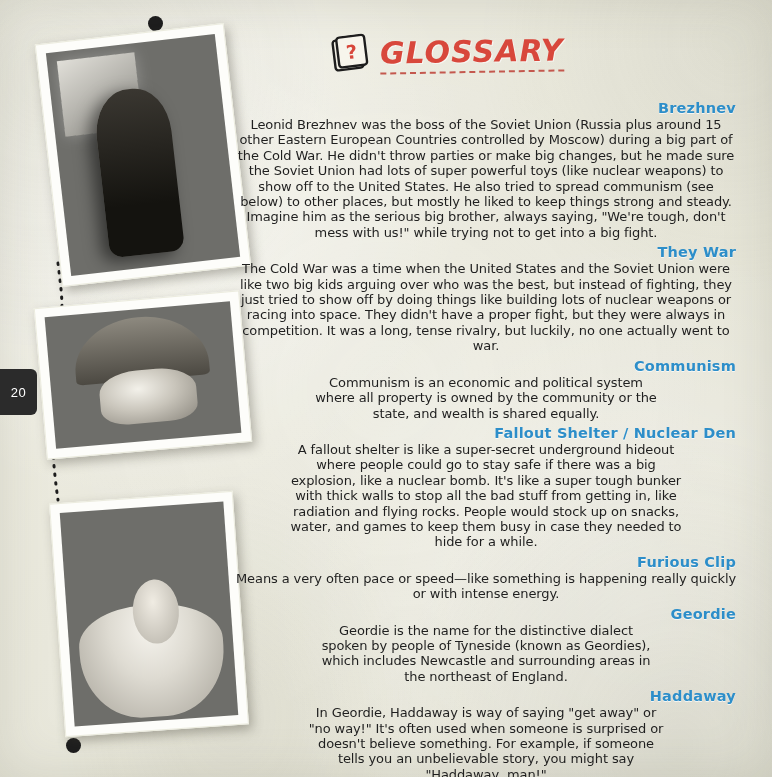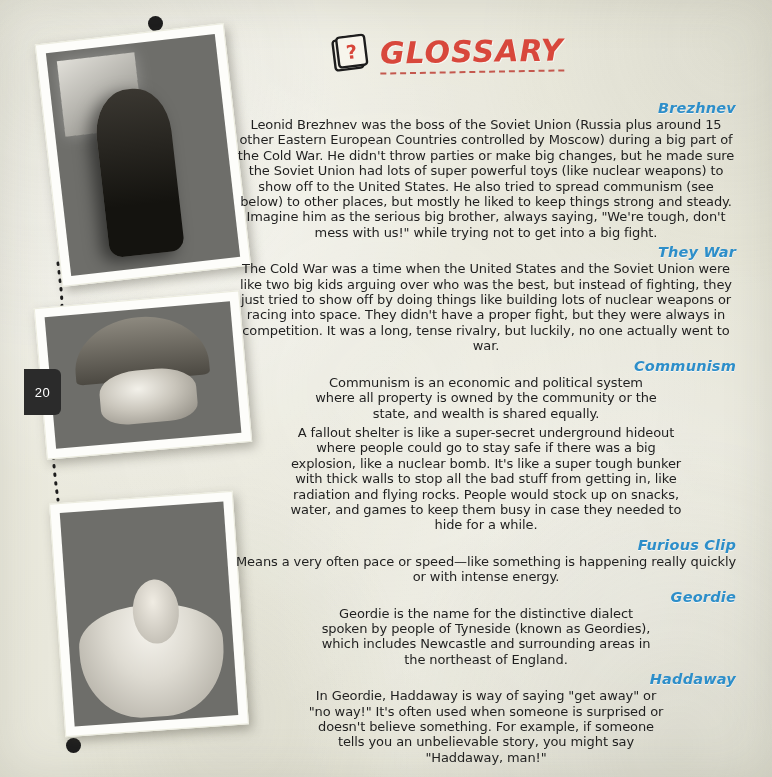--- a/index.html
+++ b/index.html
@@ -53,21 +53,20 @@
     width: 37px;
     height: 46px;
     background: #2b2b2b;
     border-radius: 0 6px 6px 0;
     color: #ffffff;
     font-size: 13px;
     letter-spacing: .5px;
     display: flex;
     align-items: center;
     justify-content: center;
-    margin-left: 24px;
   }
 
   
   .photo {
     position: absolute;
     background: #fdfdfa;
     padding: 9px 9px 9px 9px;
     box-shadow: 3px 5px 11px rgba(60,58,45,0.35);
     border: 1px solid #ececdf;
   }
@@ -229,21 +228,20 @@
     top: 100px;
     width: 500px;
   }
   .entry {
     margin-bottom: 2px;
   }
   .term {
     text-align: right;
     font-family: "DejaVu Sans", sans-serif;
     font-weight: bold;
-    font-style: italic;
     font-size: 14.5px;
     color: #2d8ec9;
     letter-spacing: .2px;
     margin-bottom: 1px;
     text-shadow: 0 1px 0 rgba(255,255,255,.7);
   }
   .def {
     text-align: center;
     font-family: "DejaVu Sans", sans-serif;
     font-size: 13px;
@@ -307,20 +305,21 @@
       <div class="term">They War</div>
       <p class="def">The Cold War was a time when the United States and the Soviet Union were like two big kids arguing over who was the best, but instead of fighting, they just tried to show off by doing things like building lots of nuclear weapons or racing into space. They didn't have a proper fight, but they were always in competition. It was a long, tense rivalry, but luckily, no one actually went to war.</p>
     </div>
 
     <div class="entry narrow">
       <div class="term">Communism</div>
       <p class="def" style="padding:0 78px;">Communism is an economic and political system where all property is owned by the community or the state, and wealth is shared equally.</p>
     </div>
 
     <div class="entry">
+      <div class="term">Fallout Shelter / Nuclear Den</div>
       <p class="def" style="padding:0 48px;">A fallout shelter is like a super-secret underground hideout where people could go to stay safe if there was a big explosion, like a nuclear bomb. It's like a super tough bunker with thick walls to stop all the bad stuff from getting in, like radiation and flying rocks. People would stock up on snacks, water, and games to keep them busy in case they needed to hide for a while.</p>
     </div>
 
     <div class="entry">
       <div class="term">Furious Clip</div>
       <p class="def">Means a very often pace or speed—like something is happening really quickly or with intense energy.</p>
     </div>
 
     <div class="entry">
       <div class="term">Geordie</div>

